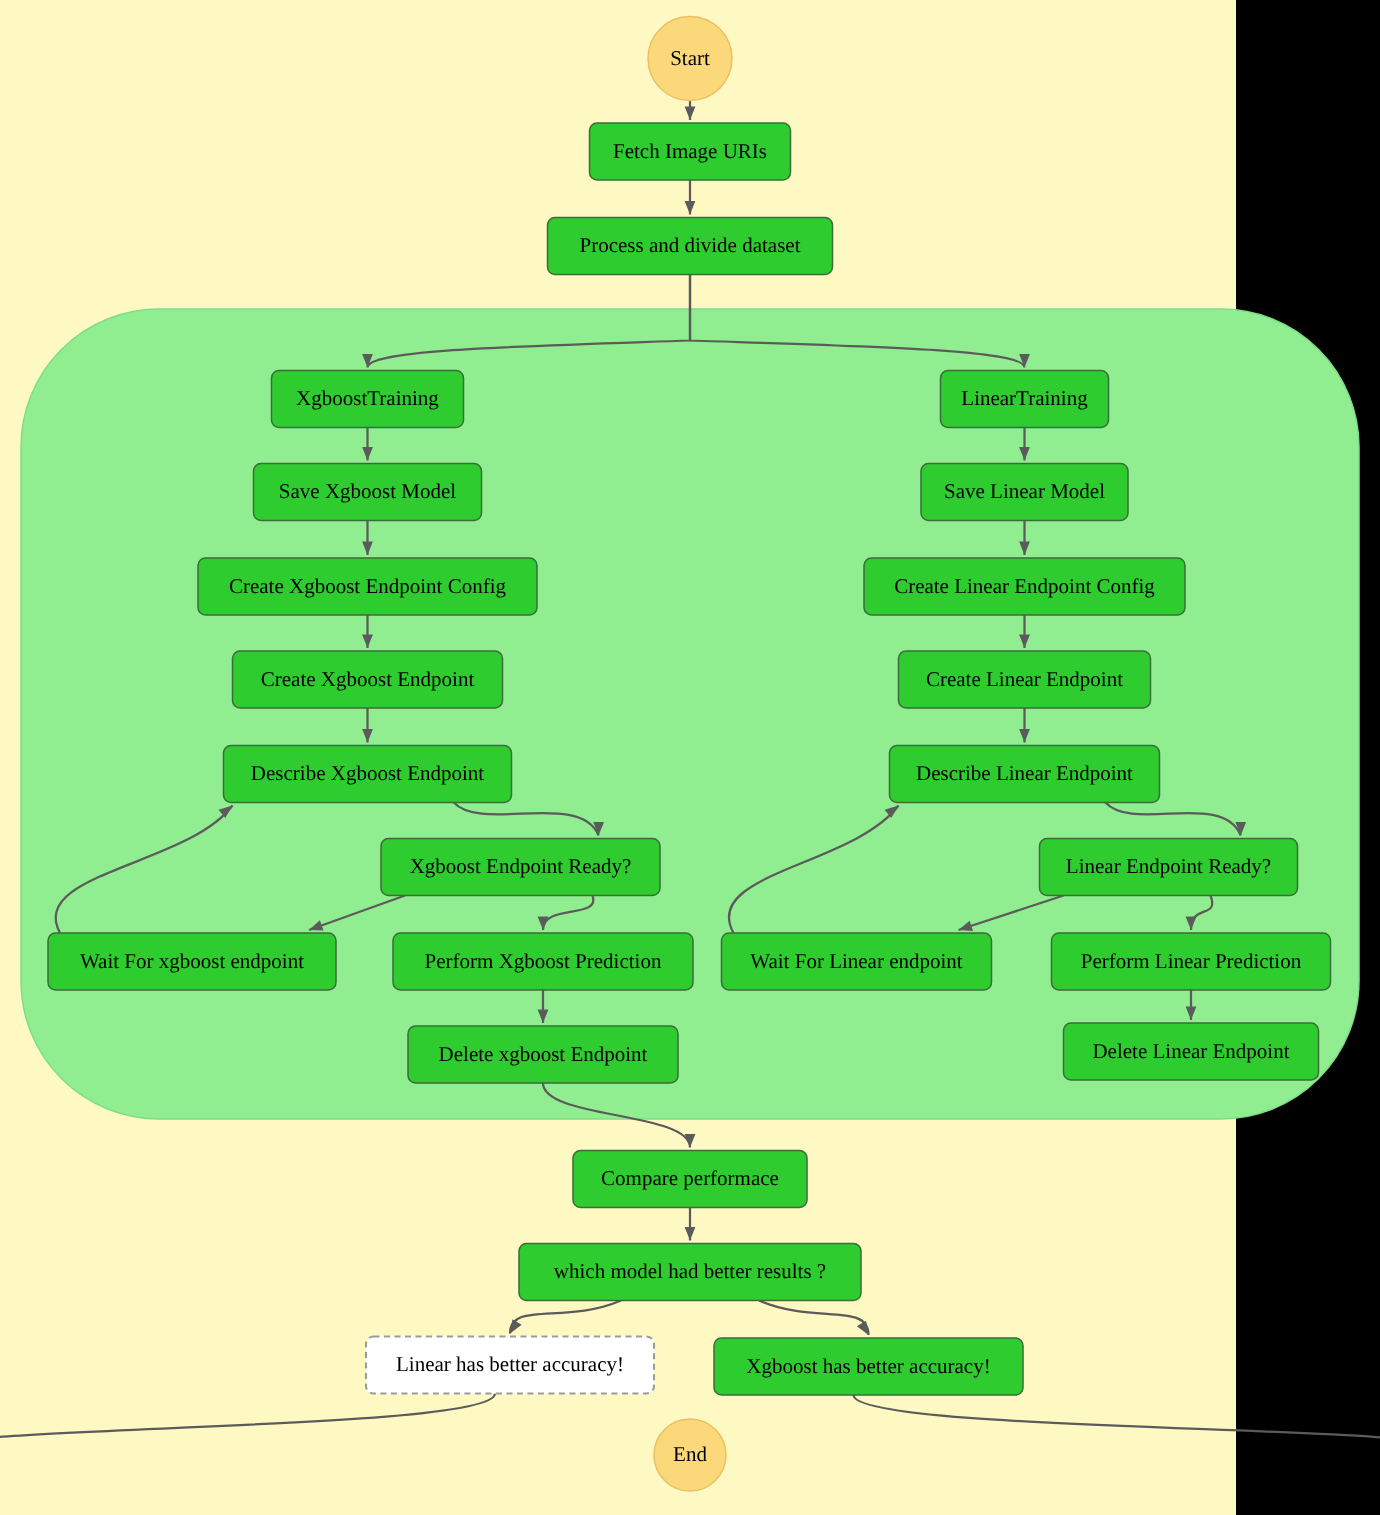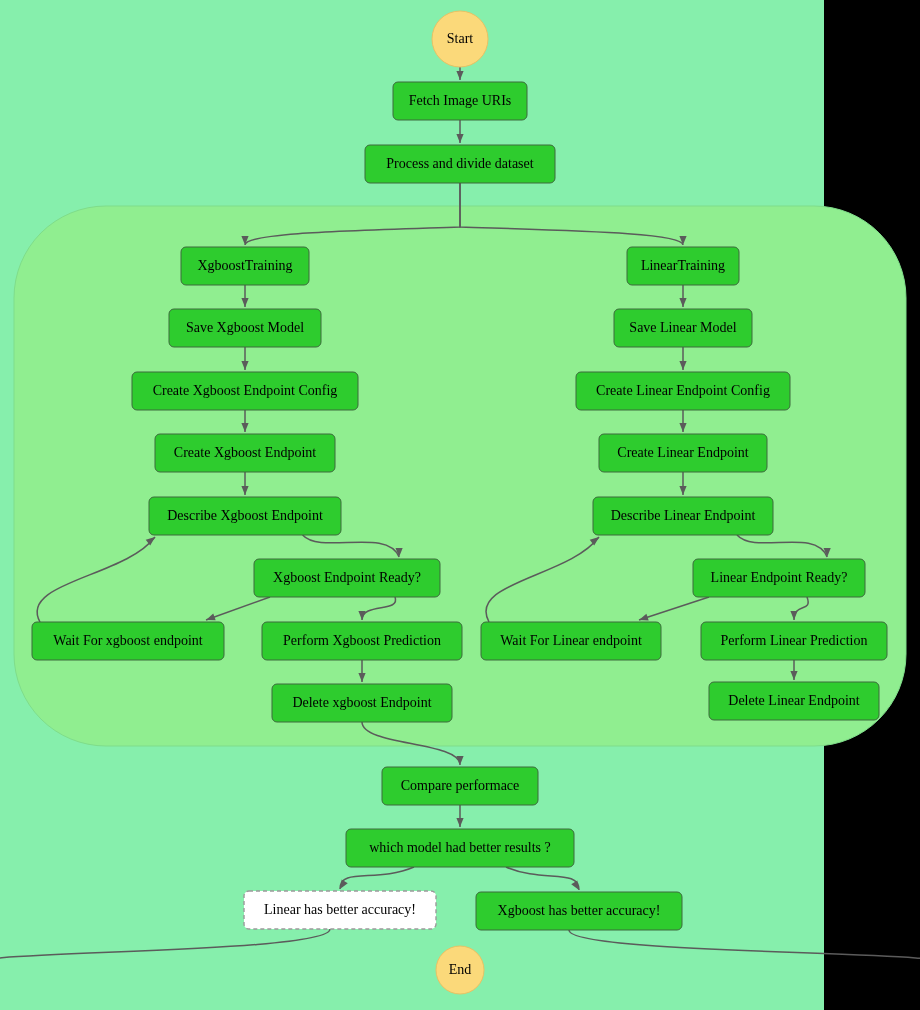--- a/index.html
+++ b/index.html
@@ -10,21 +10,21 @@
   body {
     width: 920px;
     height: 1010px;
     overflow: hidden;
     font-family: "Liberation Serif", "DejaVu Serif", serif;
   }
   #graph-root {
     position: relative;
     width: 824px;
     height: 1010px;
-    background: #86efac;
+    background: #fef9c3;
   }
   svg#flow-svg {
     position: absolute;
     left: 0;
     top: 0;
     width: 920px;
     height: 1010px;
     display: block;
   }
   .node-label {

